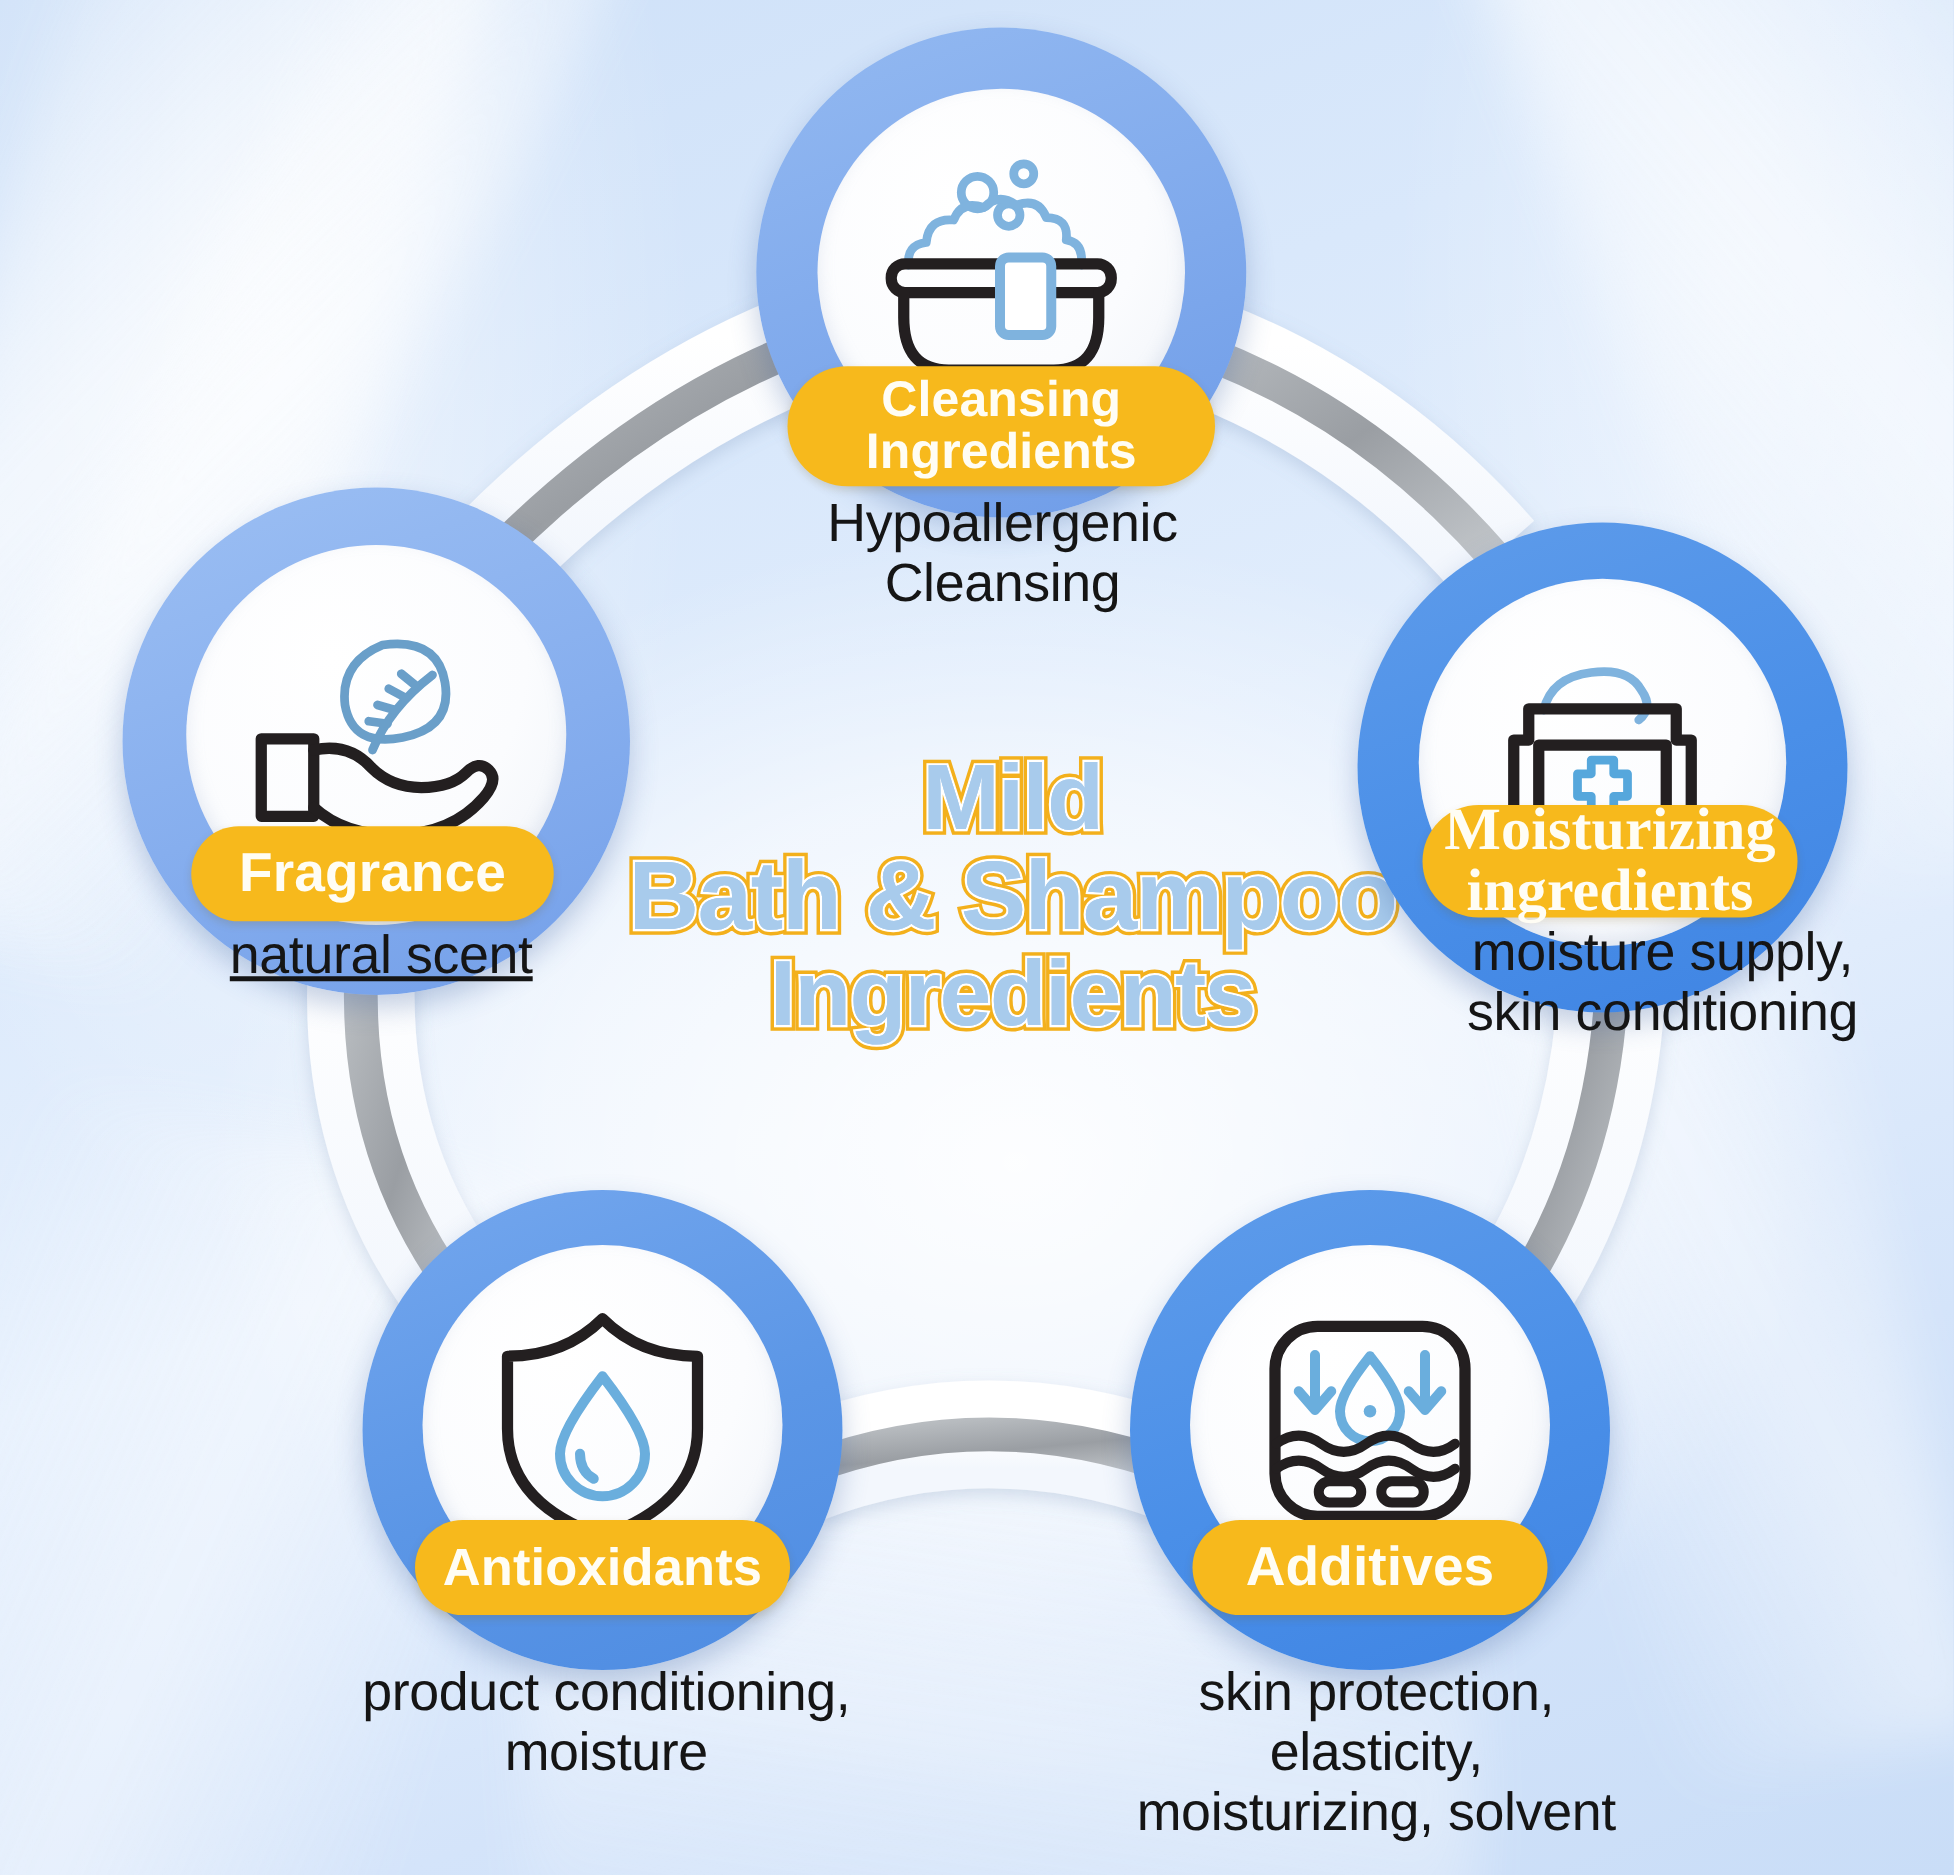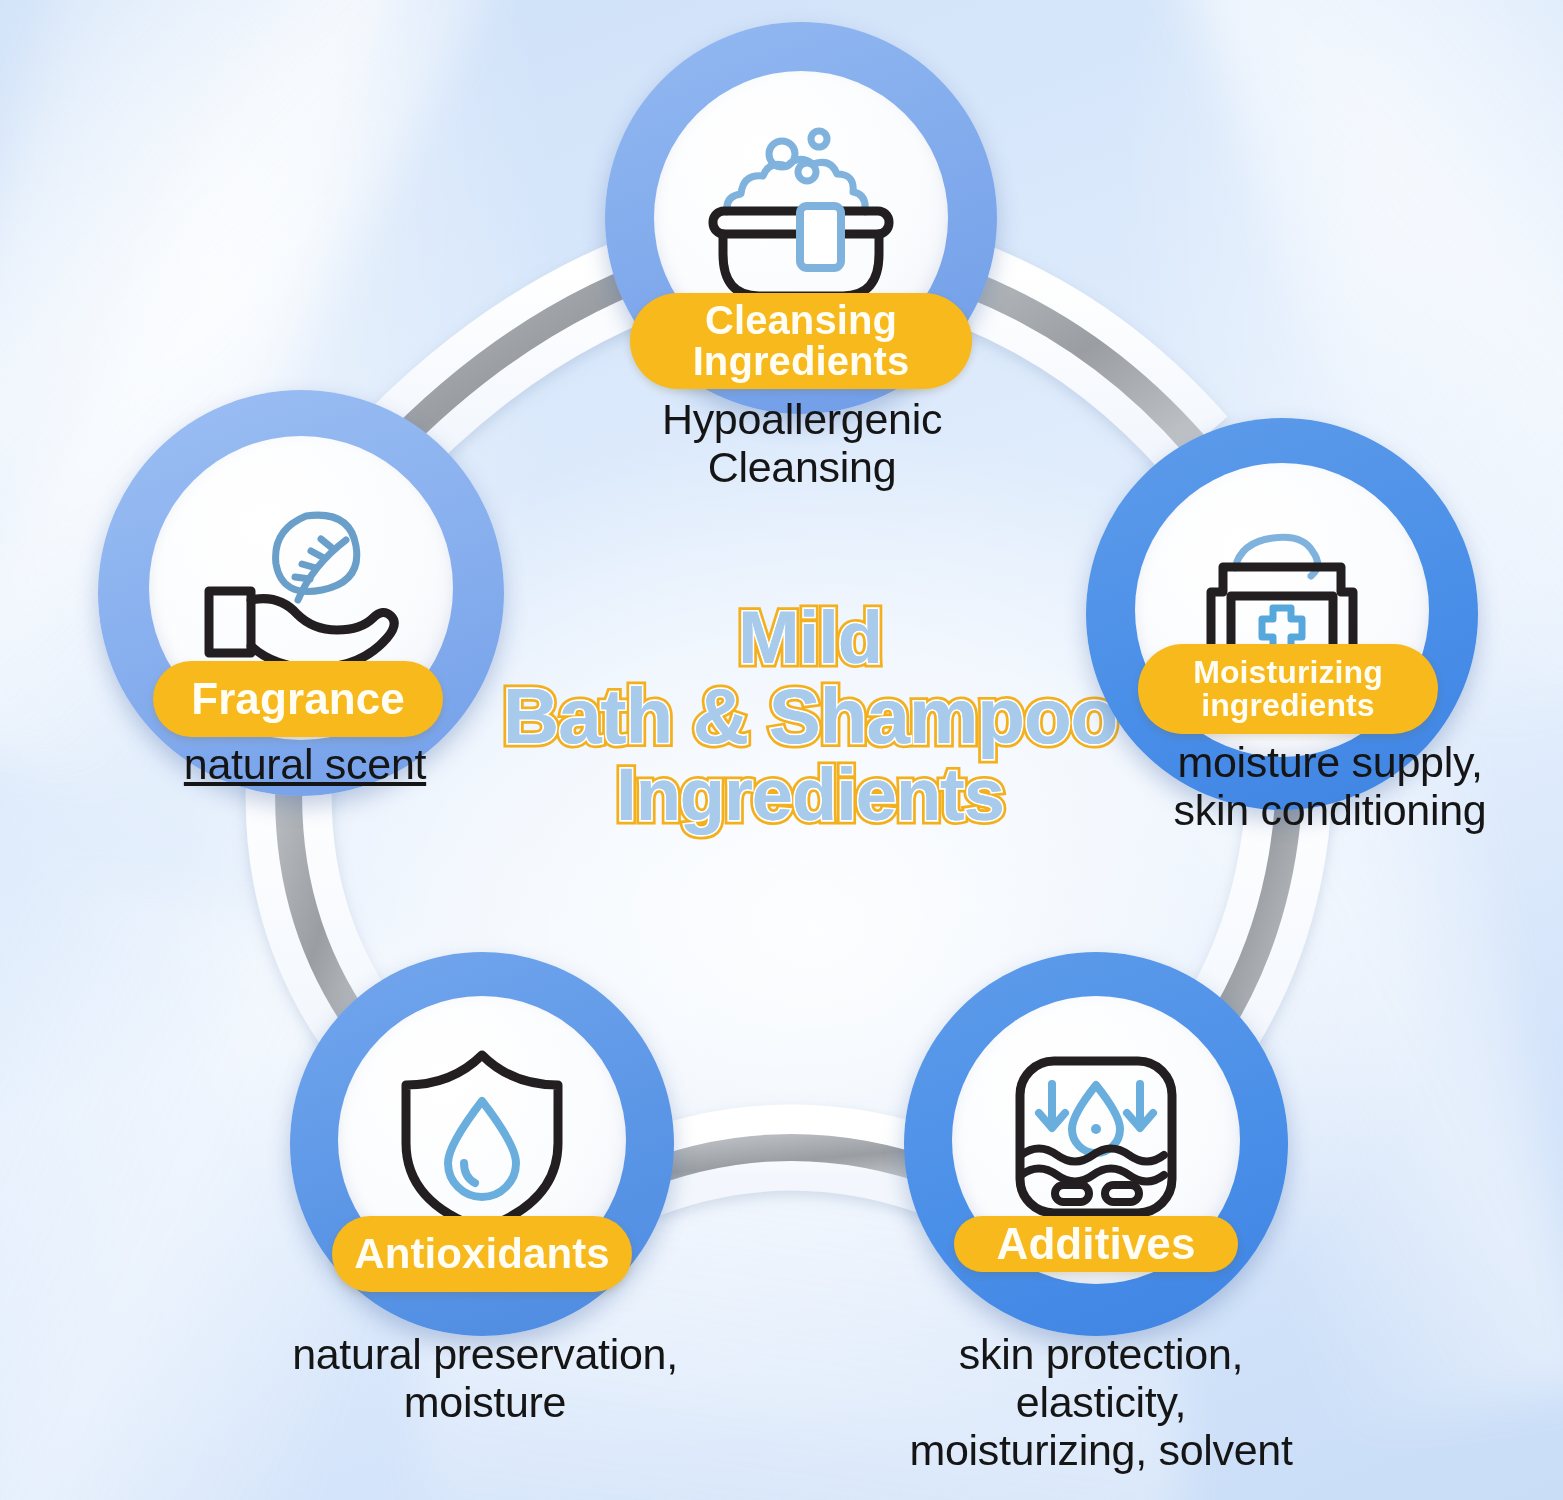--- a/index.html
+++ b/index.html
@@ -162,21 +162,21 @@
         <path d="M48 48 q6 -26 38 -30 q30 -4 40 14 q10 14 -2 24" fill="none" stroke="#7fb3de" stroke-width="7" stroke-linecap="round"></path>
         <g fill="none" stroke="#231f20" stroke-width="9" stroke-linejoin="round" stroke-linecap="round">
           <path d="M36 47 h118 v25 h12 v72 q0 22 -22 22 h-98 q-22 0 -22 -22 v-72 h12 z"></path>
           <rect x="44" y="76" width="102" height="62"></rect>
         </g>
         <g fill="none" stroke="#56a7dc" stroke-width="7" stroke-linejoin="round">
           <path d="M86 88 h18 v11 h11 v18 h-11 v11 h-18 v-11 h-11 v-18 h11 z"></path>
         </g>
       </svg>
     </div>
-    <div class="pill" style="left:52px;top:226px;width:300px;height:90px;font-size:32px;flex-direction:column;">
+    <div class="pill" style="left:52px;top:226px;width:300px;height:90px;font-size:48px;flex-direction:column;font-family:Liberation Serif, serif;">
       <span>Moisturizing</span>
       <span>ingredients</span>
     </div>
   </div>
   <div class="cap" style="left:1095px;top:738px;width:470px;">
     <div>moisture supply,</div>
     <div>skin conditioning</div>
   </div>
 
   <div class="node ring" style="left:904px;top:952px;width:384px;height:384px;background:linear-gradient(160deg,#5f9cea 0%,#4a8fe8 55%,#3f84e3 100%);">
@@ -192,21 +192,21 @@
         <g fill="none" stroke="#231f20" stroke-width="8" stroke-linecap="round">
           <path d="M14 104 q18 -13 36 0 t36 0 t36 0 t35 0"></path>
           <path d="M14 124 q18 -13 36 0 t36 0 t36 0 t35 0"></path>
         </g>
         <g fill="none" stroke="#231f20" stroke-width="8">
           <rect x="48" y="134" width="34" height="17" rx="8.5"></rect>
           <rect x="98" y="134" width="34" height="17" rx="8.5"></rect>
         </g>
       </svg>
     </div>
-    <div class="pill" style="left:50px;top:264px;width:284px;height:56px;font-size:44px;">
+    <div class="pill" style="left:50px;top:264px;width:284px;height:76px;font-size:44px;">
       <span>Additives</span>
     </div>
   </div>
   <div class="cap" style="left:836px;top:1330px;width:530px;">
     <div>skin protection,</div>
     <div>elasticity,</div>
     <div>moisturizing, solvent</div>
   </div>
 
   <div class="node ring" style="left:290px;top:952px;width:384px;height:384px;background:linear-gradient(160deg,#74a7ee 0%,#5b96e6 55%,#4e8ce2 100%);">
@@ -217,21 +217,21 @@
           <path d="M86 54 q34 44 34 62 a34 34 0 0 1 -68 0 q0 -18 34 -62 z"></path>
           <path d="M68 116 q0 14 11 20" stroke-linecap="round"></path>
         </g>
       </svg>
     </div>
     <div class="pill" style="left:42px;top:264px;width:300px;height:76px;font-size:42px;align-items:center;">
       <span>Antioxidants</span>
     </div>
   </div>
   <div class="cap" style="left:200px;top:1330px;width:570px;">
-    <div>natural preservation,</div>
+    <div>product conditioning,</div>
     <div>moisture</div>
   </div>
 
   <div class="node ring" style="left:98px;top:390px;width:406px;height:406px;background:linear-gradient(160deg,#9cbff3 0%,#86aeee 55%,#739fe9 100%);">
     <div class="inner" style="left:51px;top:46px;width:304px;height:304px;">
       <svg width="206" height="160" viewBox="0 0 206 160">
         <g fill="none" stroke="#6a9fc9" stroke-width="7" stroke-linecap="round" stroke-linejoin="round">
           <path d="M108 8 q44 -6 50 30 q6 36 -34 44 q-40 8 -46 -26 q-4 -34 30 -48 z"></path>
           <path d="M100 92 q14 -34 48 -60"></path>
           <path d="M118 60 l-14 -4 M126 50 l-13 -7 M134 40 l-11 -9 M112 71 l-15 -2"></path>

